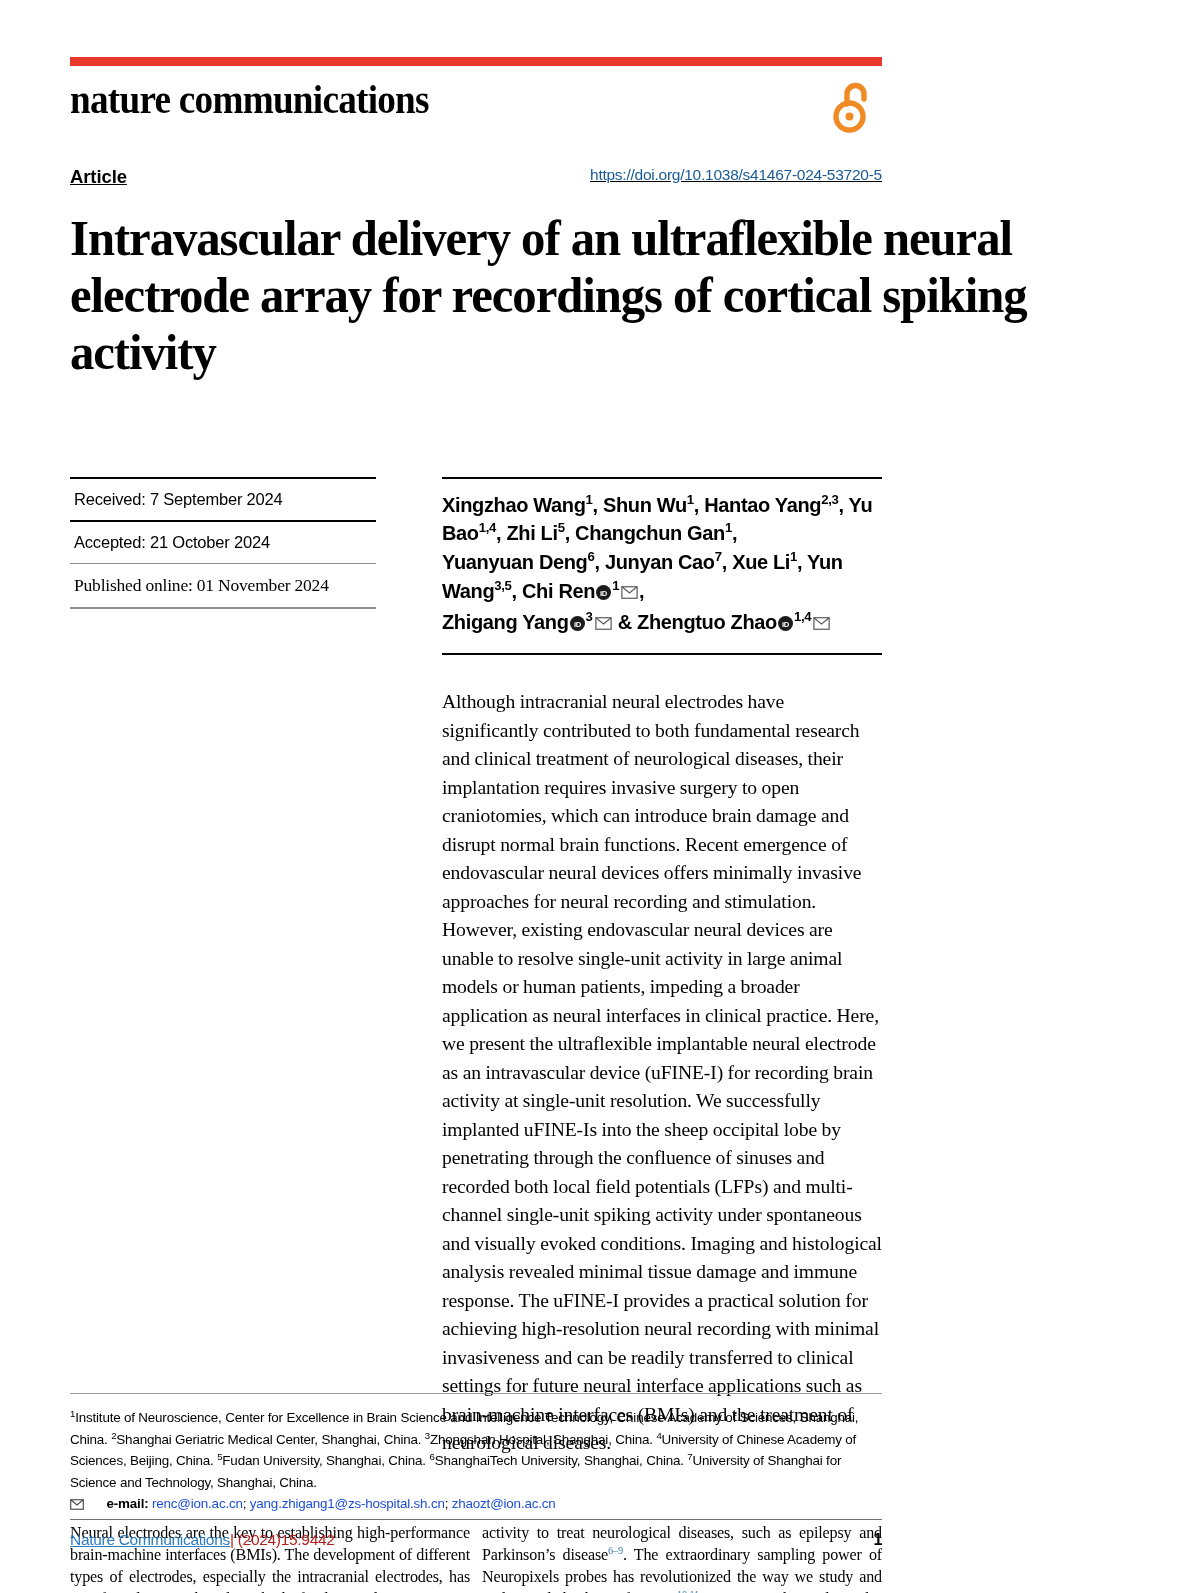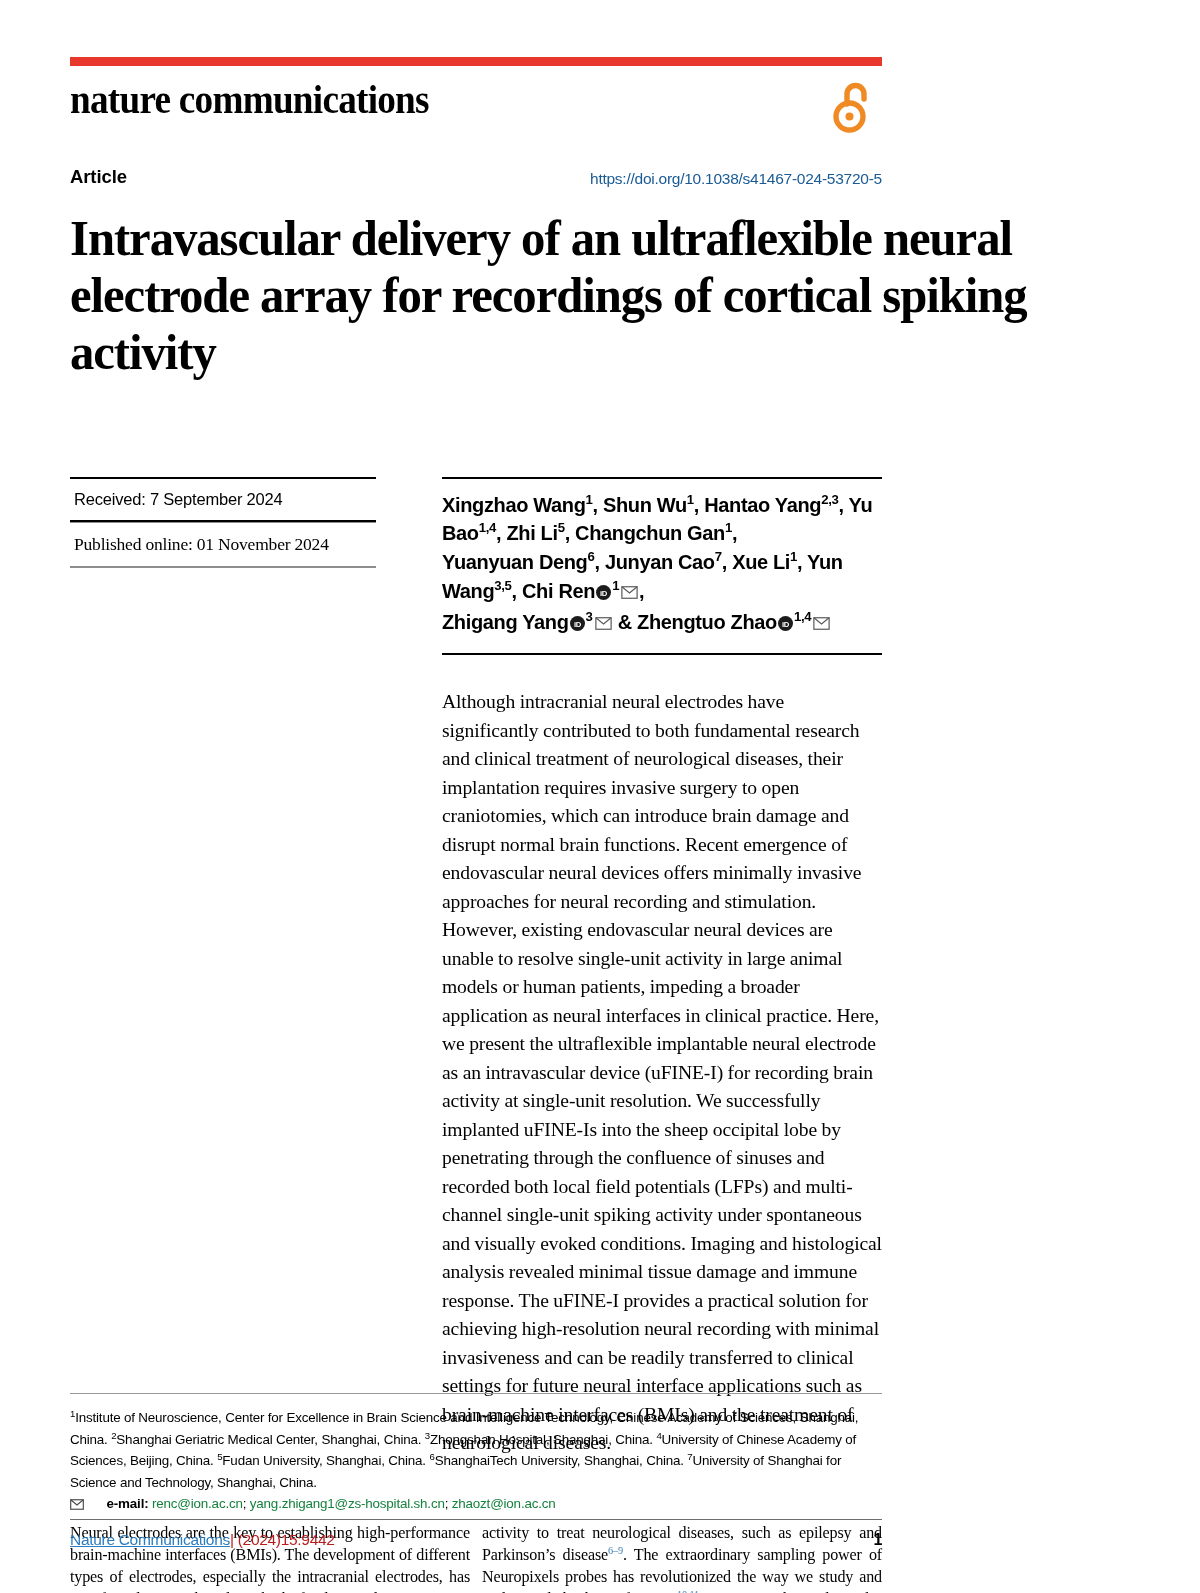--- a/index.html
+++ b/index.html
@@ -51,23 +51,24 @@
     white-space: nowrap;
   }
   .oa-icon {
     margin-top: -2px;
     margin-right: 2px;
   }
 
   
   .artrow {
     display: flex;
-    align-items: flex-end;
+    align-items: flex-start;
     justify-content: space-between;
     margin-top: 24px;
+    text-decoration: underline;
   }
   .artlabel {
     font-size: 18.5px;
     font-weight: bold;
     letter-spacing: -0.1px;
   }
   .doi {
     font-size: 15.5px;
     color: #1a5b96;
     letter-spacing: -0.25px;
@@ -207,21 +208,21 @@
     line-height: 0;
   }
   .emailrow {
     margin-top: 2px;
     font-size: 13.4px;
     letter-spacing: -0.18px;
   }
   .emailrow .envel-sm { vertical-align: -2px; margin-right: 3px; }
   .emailrow b { font-weight: bold; margin-left: 16px; }
   .mail {
-    color: #15803d;
+    color: #1d4ed8;
     text-decoration: none;
   }
 
   
   .footer-wrap {
     position: absolute;
     left: 70px;
     right: 70px;
     top: 1519px;
   }
@@ -262,20 +263,21 @@
   </div>
 
   <h1 class="title">Intravascular delivery of an ultraflexible neural electrode array for recordings of cortical spiking activity</h1>
 
   <div class="grid">
 
     <div class="metacol">
       <div class="rule-thick"></div>
       <div class="metaline">Received: 7 September 2024</div>
       <div class="rule-thick"></div>
+      <div class="metaline">Accepted: 21 October 2024</div>
       <div class="rule-thin"></div>
       <div class="metaline serif">Published online: 01 November 2024</div>
       <div class="rule-thin"></div>
       <div class="rule-thin"></div>
     </div>
 
     <div class="abscol">
       <div class="rule-thick"></div>
 
       <div class="authors">

